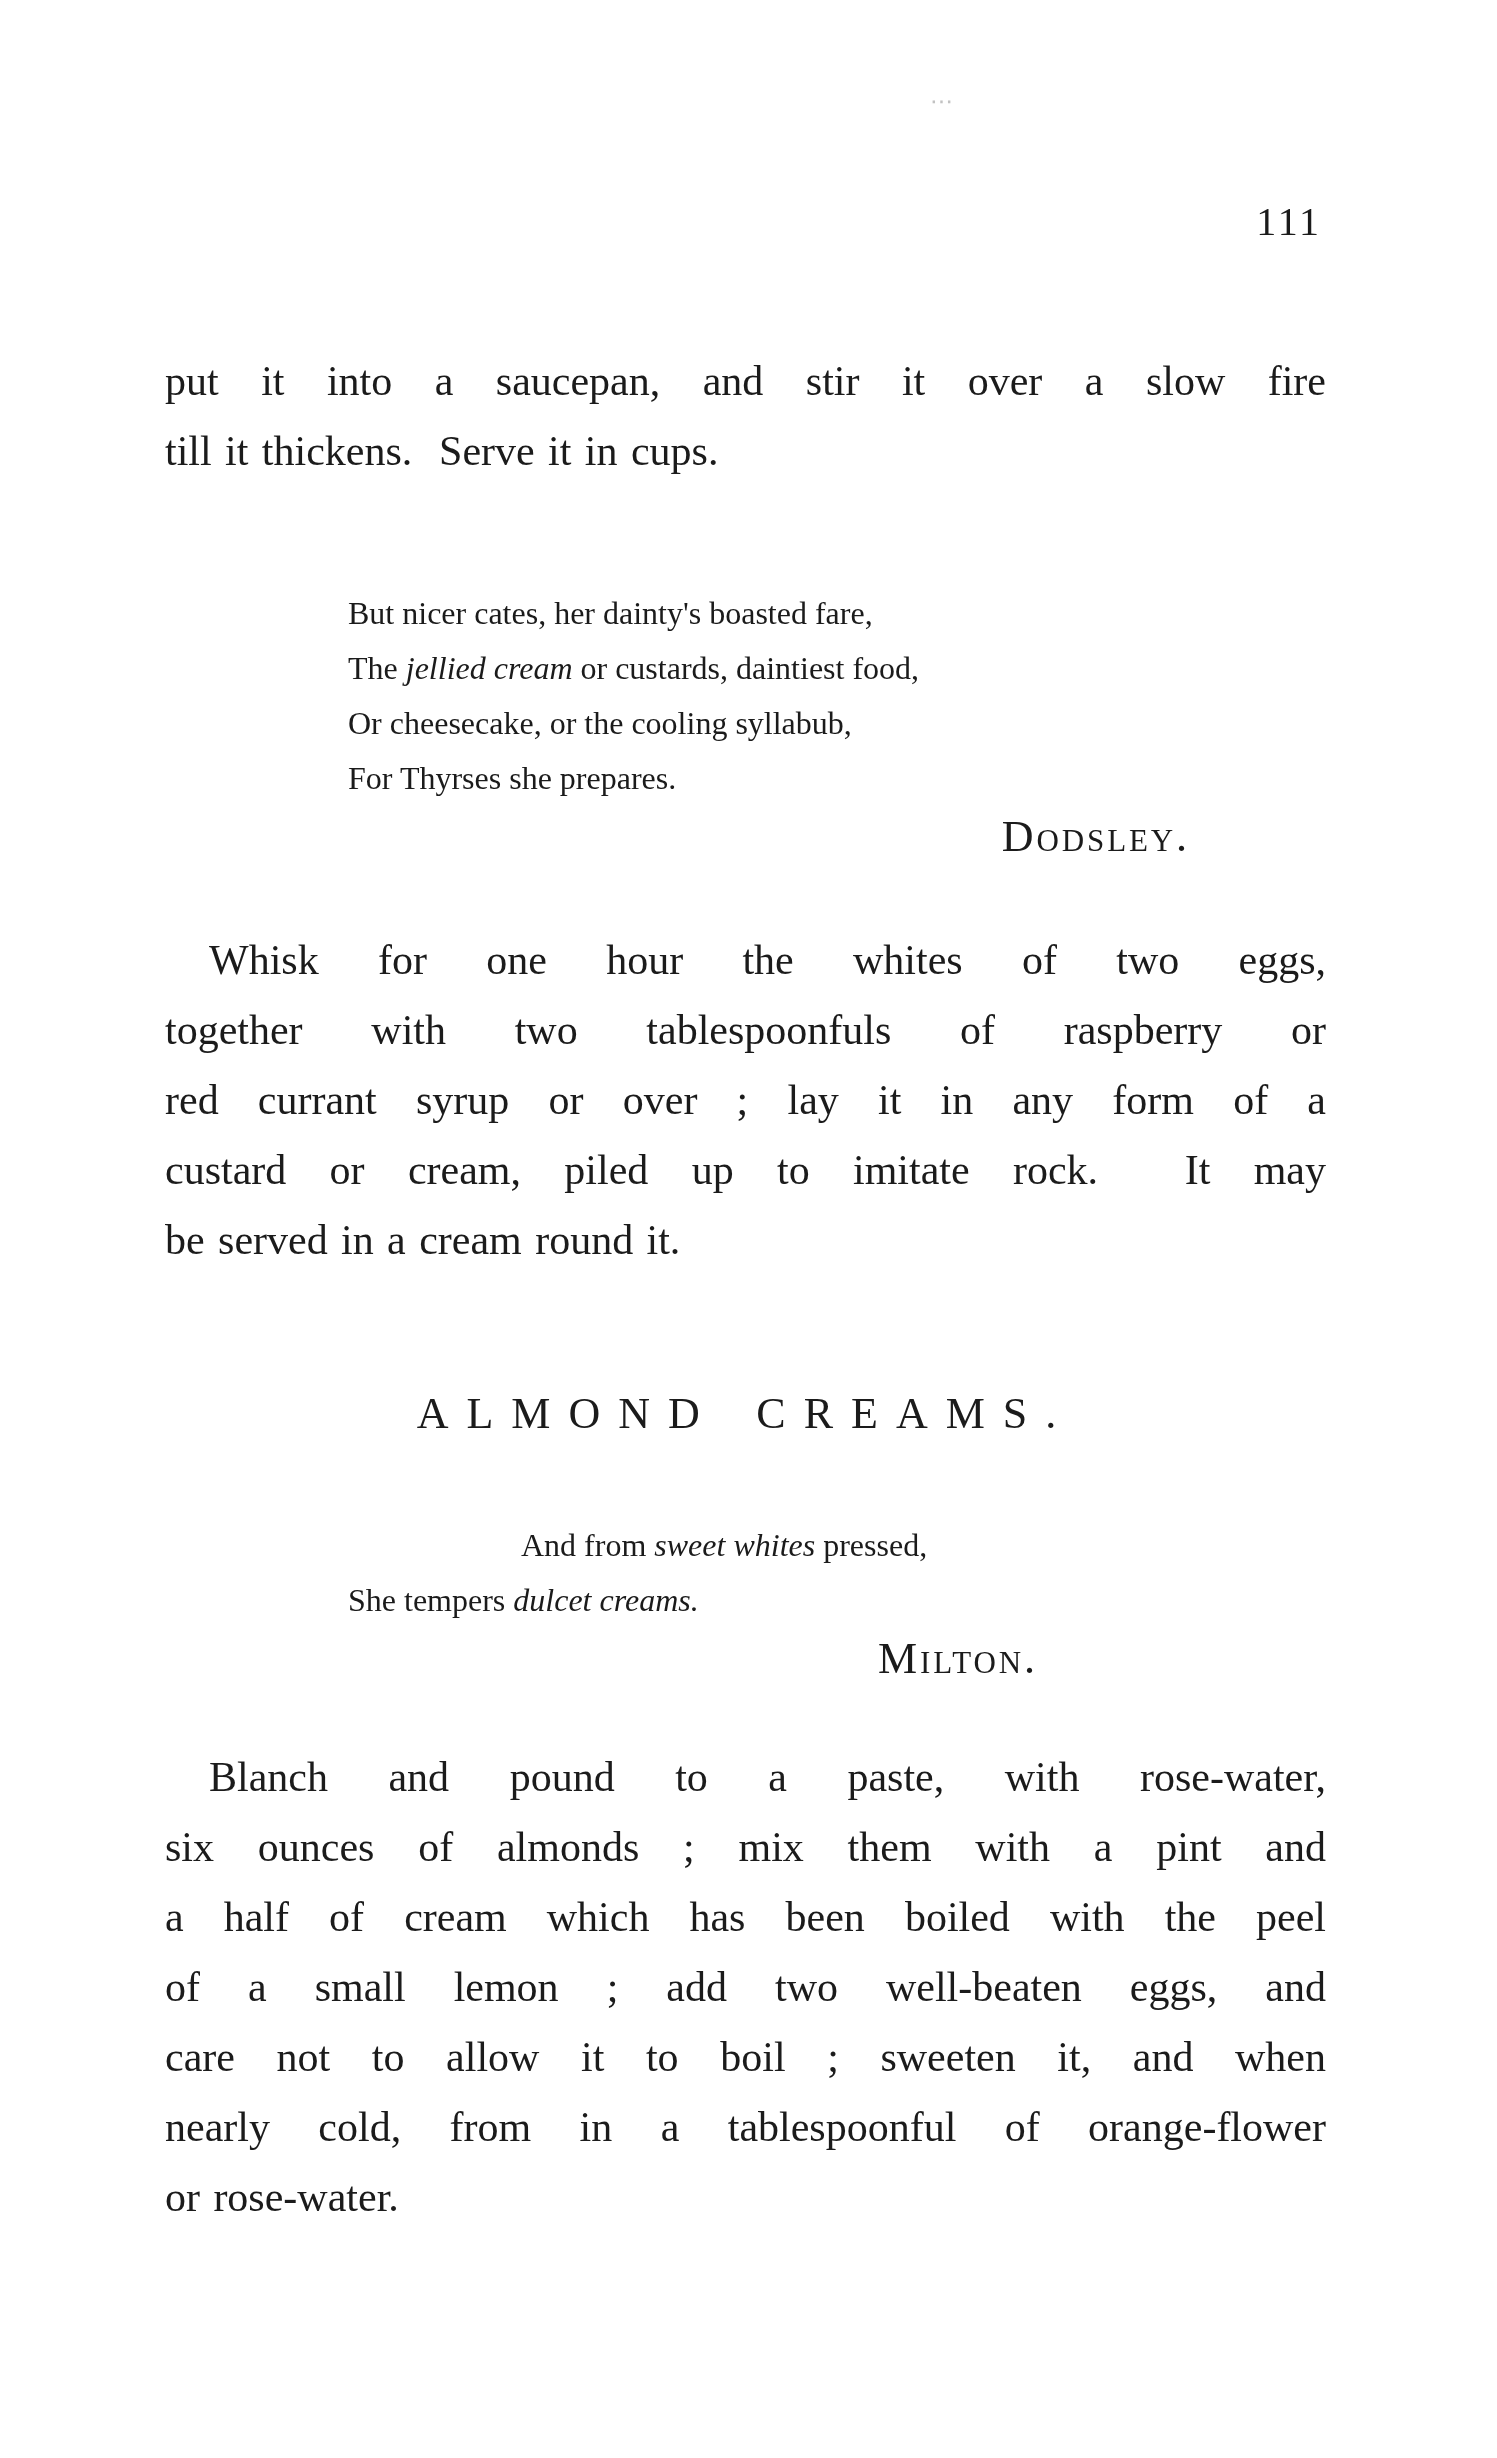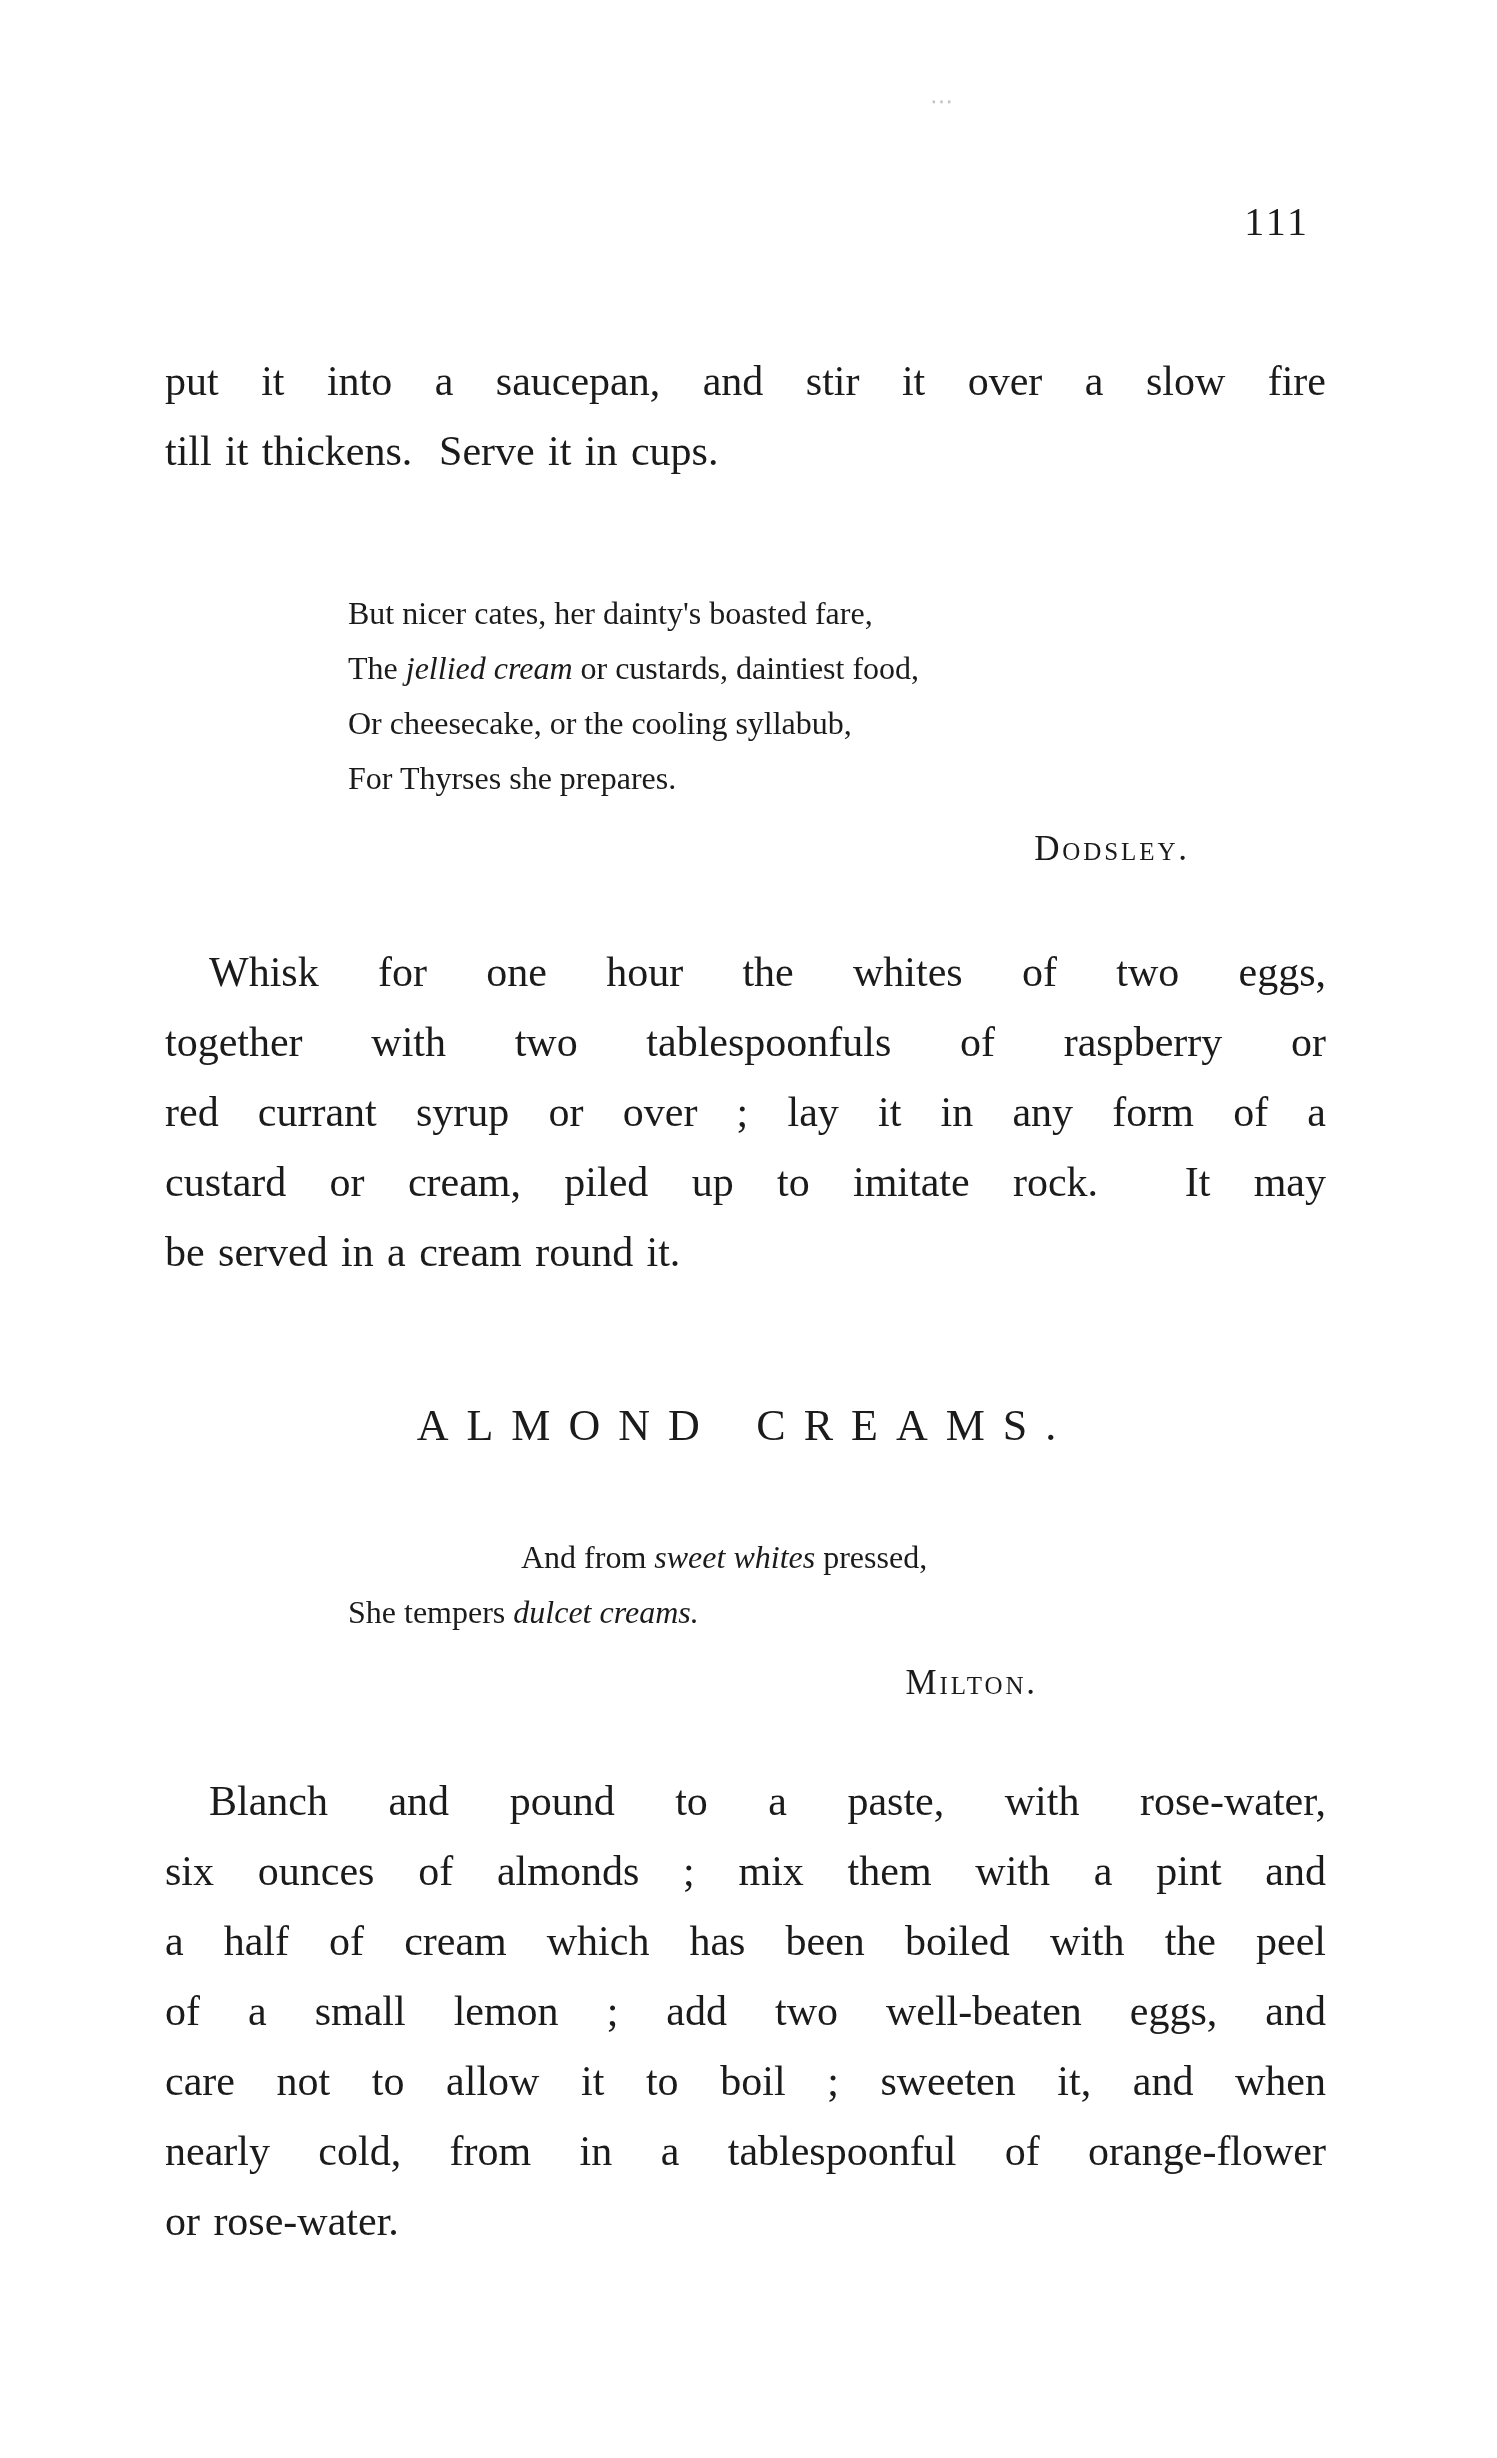--- a/index.html
+++ b/index.html
@@ -40,21 +40,21 @@
     position: absolute;
     left: 0; right: 0;
     top: 11.5px;
     text-align: center;
     font-size: 30px;
     letter-spacing: 12.5px;
     color: #222;
   }
   .page-number {
     position: absolute;
-    right: 16px;
+    right: 4px;
     top: 0;
     font-size: 40px;
     letter-spacing: 2.9px;
   }
   
   .para {
     font-size: 42px;
     line-height: 70px;
     word-spacing: 2.9px;
   }
@@ -81,23 +81,23 @@
   .epigraph {
     font-size: 32px;
     line-height: 55px;
     margin-bottom: 61px;
   }
   .epigraph-lines { padding-left: 183px; }
   .epigraph .line { white-space: pre-wrap; }
   .attribution {
     text-align: right;
     font-variant: small-caps;
-    font-size: 35px;
+    font-size: 44px;
     letter-spacing: 2.9px;
-    margin-top: 15px;
+    margin-top: 3px;
   }
   .section-custards .attribution { padding-right: 136px; }
   .section-custards .para { margin-bottom: 113px; }
   .section-almond .epigraph { margin-bottom: 56px; }
   .section-almond .epigraph-lines .line:nth-child(1) { padding-left: 173px; }
   .section-almond .attribution { padding-right: 288px; }
   i { font-style: italic; }
 </style>
 </head>
 <body>

